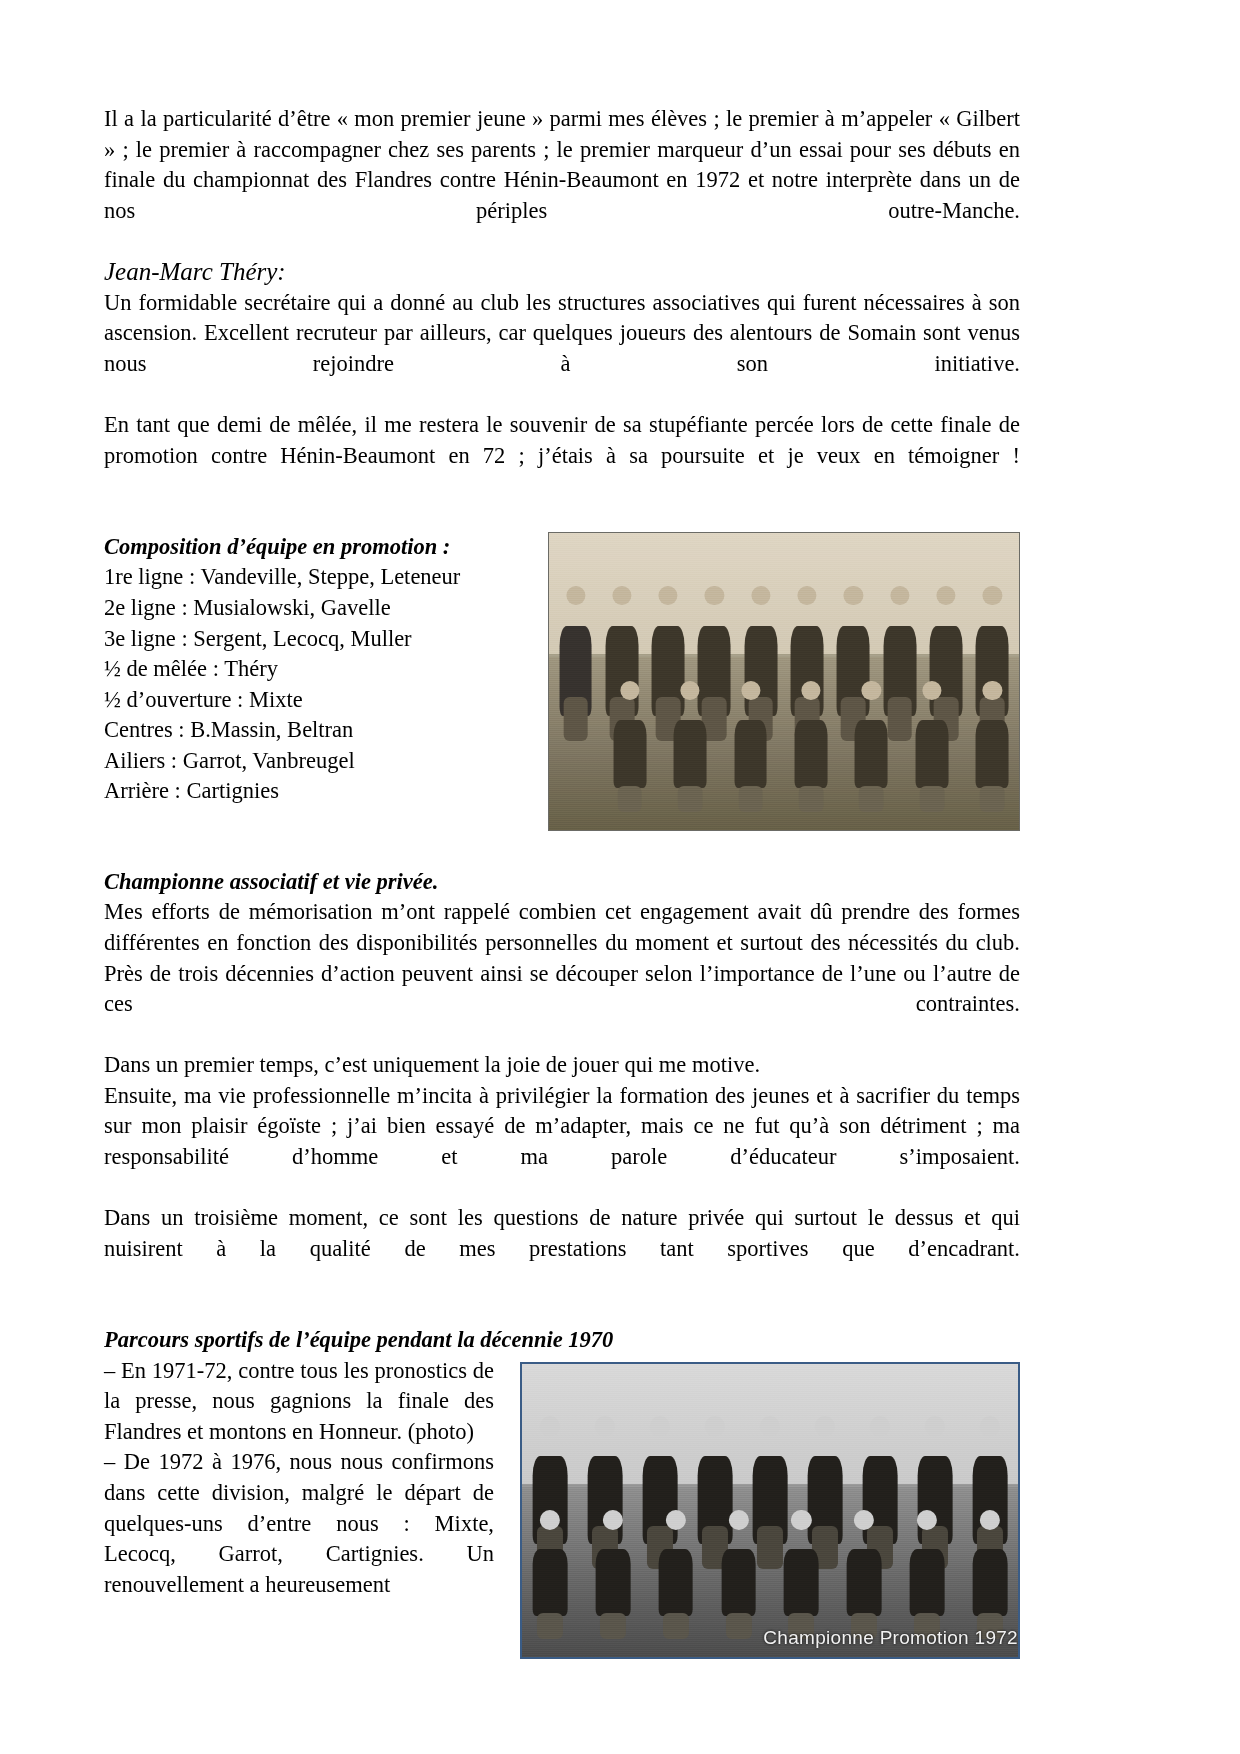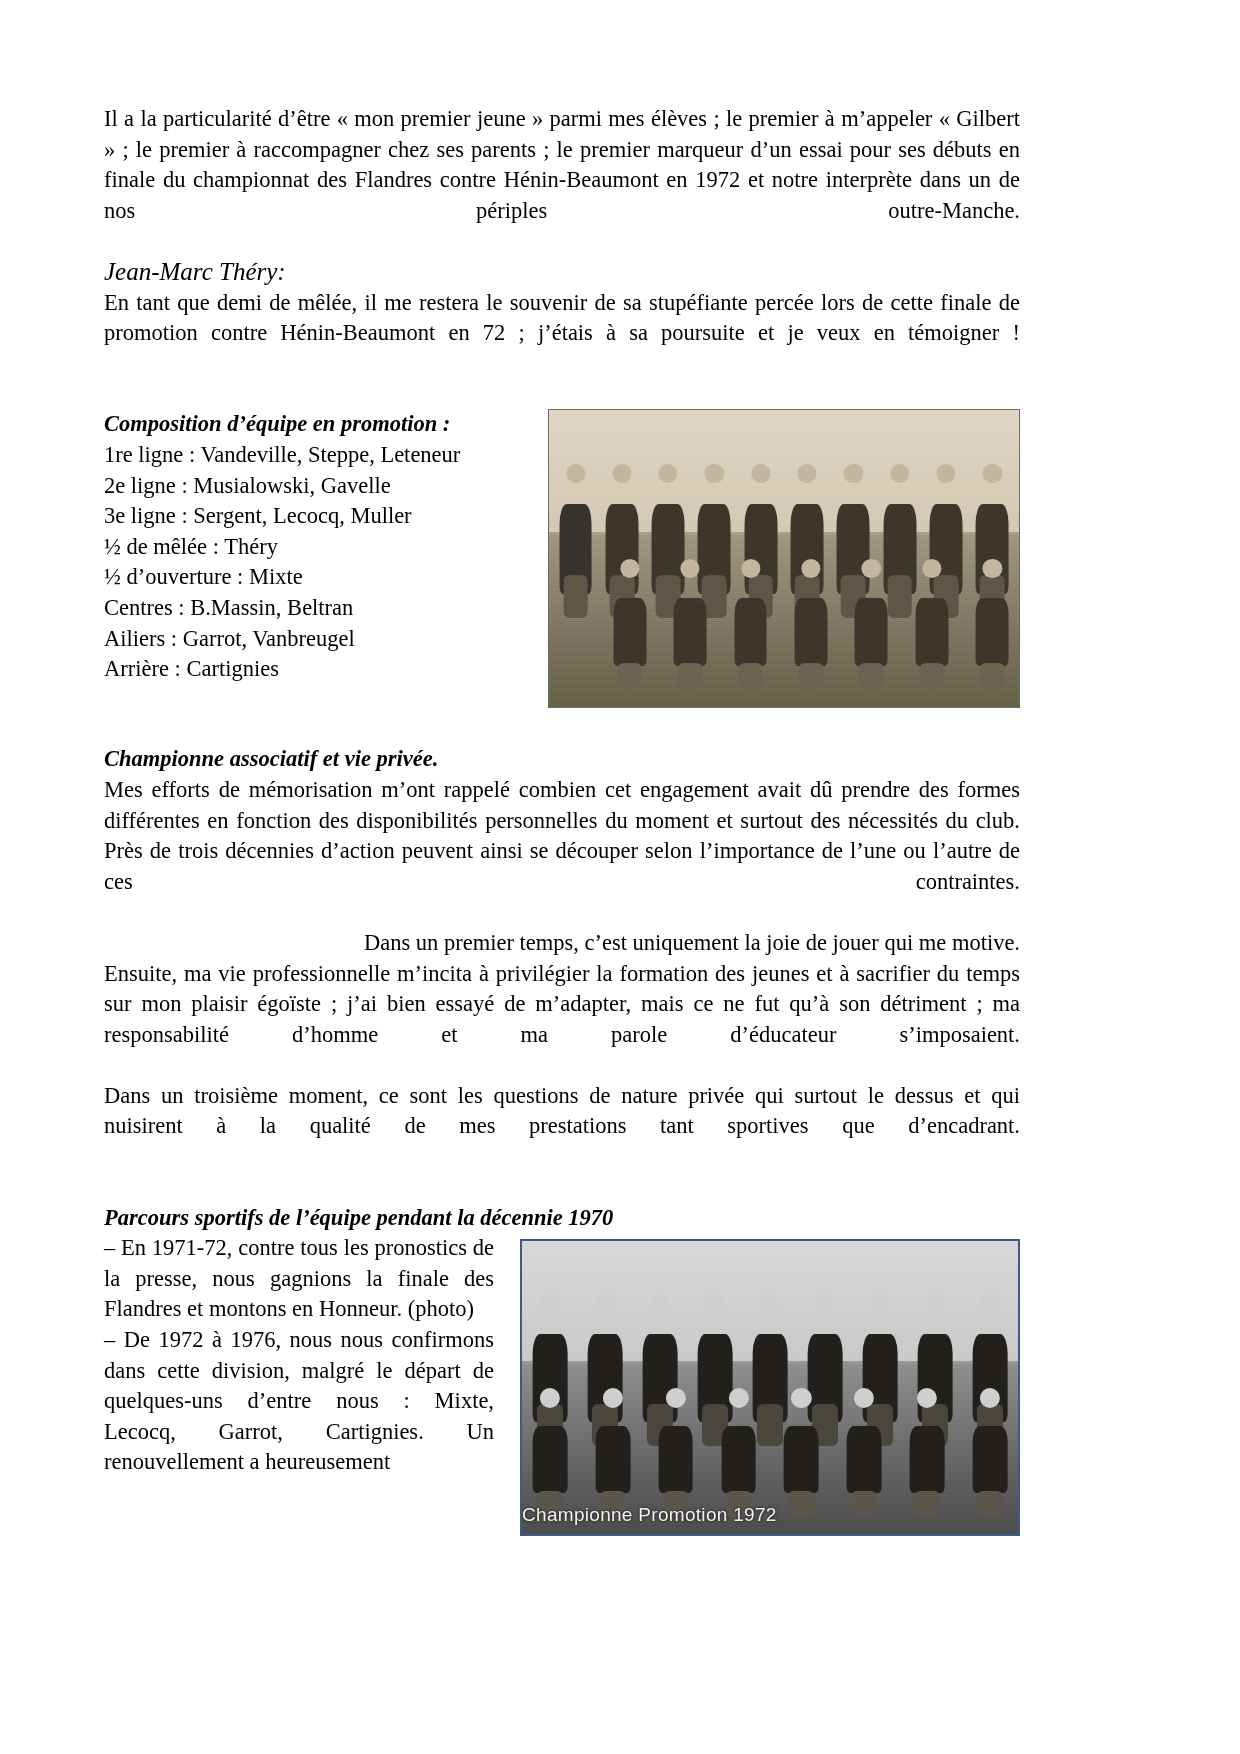--- a/index.html
+++ b/index.html
@@ -31,21 +31,21 @@
     text-align: justify;
     text-justify: inter-word;
     hyphens: none;
   }
   .just { text-align: justify; }
   .just::after {
     content: "";
     display: inline-block;
     width: 100%;
   }
-  .noj { text-align: right; }
+  .noj { text-align: left; }
   .italic-head {
     font-style: italic;
     font-size: 25px;
     line-height: 30.6px;
   }
   .bold-italic-head {
     font-weight: bold;
     font-style: italic;
     font-size: 22.5px;
     line-height: 30.6px;
@@ -82,21 +82,21 @@
     position: relative;
     overflow: hidden;
     background: #b9b4ab;
     box-sizing: border-box;
   }
   .photo-caption {
     position: absolute;
     left: 0;
     right: 0;
     bottom: 8px;
-    text-align: left;
+    text-align: right;
     color: #f2f2f2;
     font-size: 19px;
     font-family: "Liberation Sans", sans-serif;
     letter-spacing: 0.3px;
     text-shadow: 0 0 3px rgba(0,0,0,0.9);
   }
   .narrow-col p { text-align: justify; }
 
   
   .ph-sky {
@@ -174,20 +174,21 @@
 </head>
 <body>
 
 <div class="page">
   <div class="content">
 
     <p class="just">Il a la particularité d’être « mon premier jeune » parmi mes élèves ; le premier à m’appeler « Gilbert » ; le premier à raccompagner chez ses parents ; le premier marqueur d’un essai pour ses débuts en finale du championnat des Flandres contre Hénin-Beaumont en 1972 et notre interprète dans un de nos périples outre-Manche.</p>
 
     <div class="italic-head">Jean-Marc Théry:</div>
 
+    <p class="just">Un formidable secrétaire qui a donné au club les structures associatives qui furent nécessaires à son ascension. Excellent recruteur par ailleurs, car quelques joueurs des alentours de Somain sont venus nous rejoindre à son initiative.</p>
 
     <p class="just">En tant que demi de mêlée, il me restera le souvenir de sa stupéfiante percée lors de cette finale de promotion contre Hénin-Beaumont en 72 ; j’étais à sa poursuite et je veux en témoigner !</p>
 
     <div class="spacer-sm"></div>
 
     <div class="photo1">
       <div class="ph-sky"></div>
       <div class="ph-horizon"></div>
       <div class="ph-field"></div>
       <div class="row-back">

